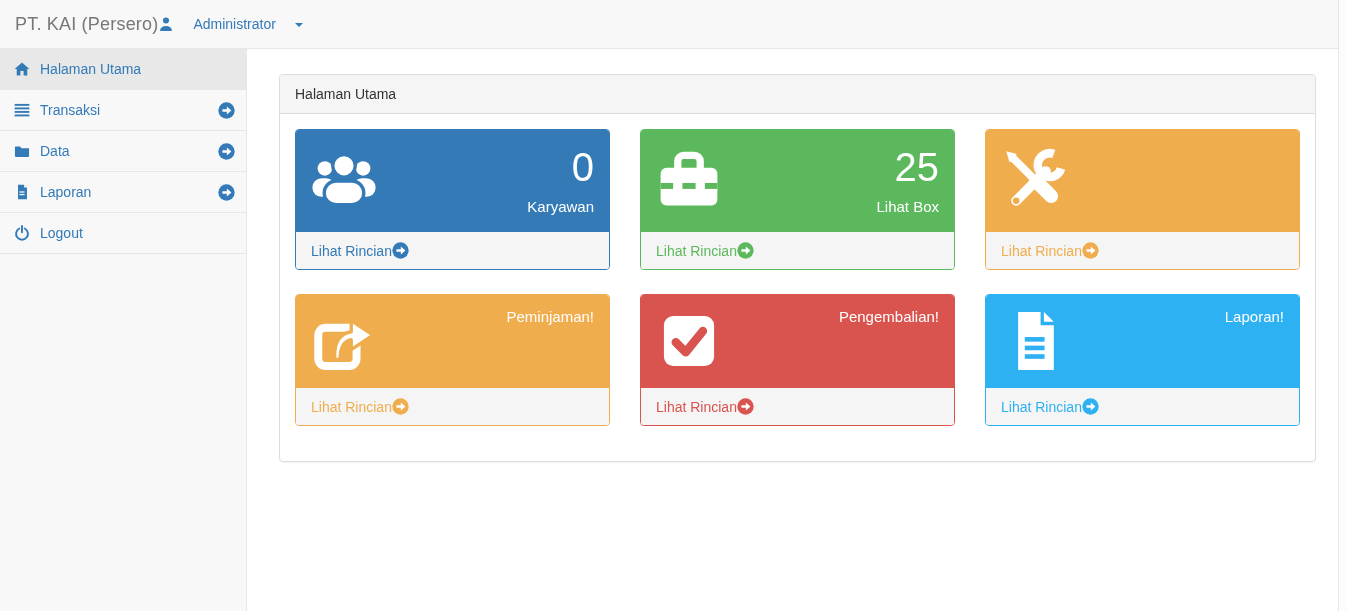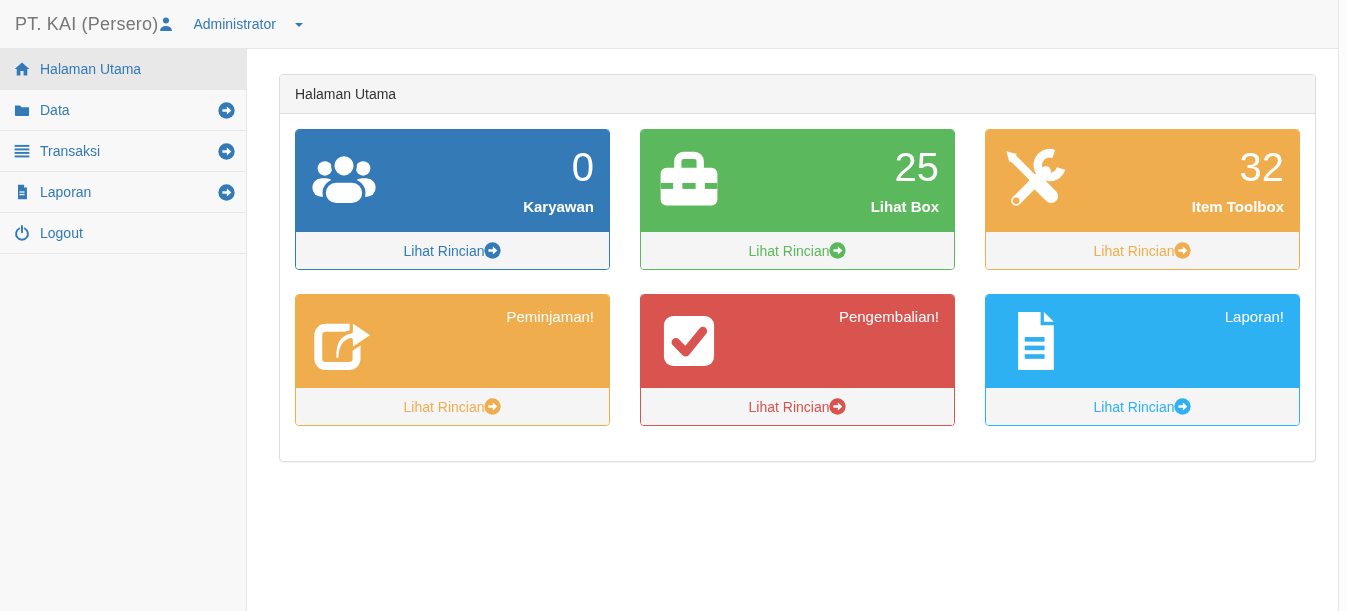--- a/index.html
+++ b/index.html
@@ -44,23 +44,23 @@
           display:flex; flex-direction:column; }
   .card-top { background:var(--c); color:#fff; padding:0 15px; height:101px;
               display:flex; justify-content:space-between; align-items:center;
               border-radius:3px 3px 0 0; }
   .card-top.notice { height:92px; }
   .card-top.notice .notice-title { align-self:flex-start; margin-top:13px; }
   .big-icon { width:66px; height:66px; flex:0 0 auto; }
   .big-icon svg { width:66px; height:66px; display:block; }
   .stat { text-align:right; }
   .stat-value { font-size:40px; line-height:42px; }
-  .stat-label { font-size:15px; margin-top:10px;font-weight:bold; }
+  .stat-label { font-size:15px; margin-top:10px; }
   .notice-title { font-size:15px; }
-  .card-footer { display:flex; justify-content:center; align-items:center;
+  .card-footer { display:flex; justify-content:flex-start; align-items:center;
                  background:#f5f5f5; border-top:1px solid var(--c); color:var(--c);
                  padding:10px 15px; font-size:14px; text-decoration:none; cursor:pointer;
                  border-radius:0 0 3px 3px; }
   .card-footer svg { width:17px; height:17px; display:block; }
 
   
   .cl-primary { --c:#337ab7; }
   .cl-success { --c:#5cb85c; }
   .cl-warning { --c:#f0ad4e; }
   .cl-danger  { --c:#d9534f; }
@@ -93,37 +93,37 @@
 
       <div class="side-item active">
         <svg class="mini" viewBox="0 0 100 100">
           <path d="M50,10 L96,50 L83,50 L83,91 L60,91 L60,63 L40,63 L40,91 L17,91 L17,50 L4,50 Z" fill="#337ab7"></path>
         </svg>
         <span>Halaman Utama</span>
       </div>
 
       <div class="side-item">
         <svg class="mini" viewBox="0 0 100 100">
-          <path d="M6,22 h32 l9,11 h47 v49 a6,6 0 0 1 -6,6 h-76 a6,6 0 0 1 -6,-6 Z" fill="#337ab7"></path>
-        </svg>
-        <span>Data</span>
-        <svg class="sub-arrow" viewBox="0 0 100 100">
-          <circle cx="50" cy="50" r="48" fill="#337ab7"></circle>
-          <path d="M26,42 h26 v-16 L79,50 L52,74 v-16 h-26 Z" fill="#fff"></path>
-        </svg>
-      </div>
-
-      <div class="side-item">
-        <svg class="mini" viewBox="0 0 100 100">
           <rect x="4" y="12" width="92" height="12" fill="#337ab7"></rect>
           <rect x="4" y="34" width="92" height="12" fill="#337ab7"></rect>
           <rect x="4" y="56" width="92" height="12" fill="#337ab7"></rect>
           <rect x="4" y="78" width="92" height="12" fill="#337ab7"></rect>
         </svg>
         <span>Transaksi</span>
+        <svg class="sub-arrow" viewBox="0 0 100 100">
+          <circle cx="50" cy="50" r="48" fill="#337ab7"></circle>
+          <path d="M26,42 h26 v-16 L79,50 L52,74 v-16 h-26 Z" fill="#fff"></path>
+        </svg>
+      </div>
+
+      <div class="side-item">
+        <svg class="mini" viewBox="0 0 100 100">
+          <path d="M6,22 h32 l9,11 h47 v49 a6,6 0 0 1 -6,6 h-76 a6,6 0 0 1 -6,-6 Z" fill="#337ab7"></path>
+        </svg>
+        <span>Data</span>
         <svg class="sub-arrow" viewBox="0 0 100 100">
           <circle cx="50" cy="50" r="48" fill="#337ab7"></circle>
           <path d="M26,42 h26 v-16 L79,50 L52,74 v-16 h-26 Z" fill="#fff"></path>
         </svg>
       </div>
 
       <div class="side-item">
         <svg class="mini" viewBox="0 0 100 100">
           <path d="M25,4 L62,4 L81,23 L81,96 L25,96 Z" fill="#337ab7"></path>
           <path d="M63,5 L80,22 L63,22 Z" fill="#f8f8f8"></path>
@@ -210,24 +210,20 @@
                 <span class="big-icon">
                   <svg viewBox="0 0 100 100">
                     <line x1="68" y1="35" x2="23" y2="80" stroke="#fff" stroke-width="15" stroke-linecap="round"></line>
                     <path d="M80,9 A18,18 0 1 0 91,31" fill="none" stroke="#fff" stroke-width="13"></path>
                     <circle cx="23" cy="80" r="5" fill="#f0ad4e"></circle>
                     <polygon points="8,5 24,9 13,22" fill="#fff"></polygon>
                     <line x1="16" y1="13" x2="48" y2="45" stroke="#fff" stroke-width="12"></line>
                     <line x1="53" y1="50" x2="76" y2="73" stroke="#fff" stroke-width="21" stroke-linecap="round"></line>
                   </svg>
                 </span>
-                <div class="stat">
-                  <div class="stat-value">32</div>
-                  <div class="stat-label">Item Toolbox</div>
-                </div>
               </div>
               <a class="card-footer">
                 <span>Lihat Rincian</span>
                 <svg viewBox="0 0 100 100">
                   <circle cx="50" cy="50" r="48" fill="#f0ad4e"></circle>
                   <path d="M26,42 h26 v-16 L79,50 L52,74 v-16 h-26 Z" fill="#fff"></path>
                 </svg>
               </a>
             </div>
 

